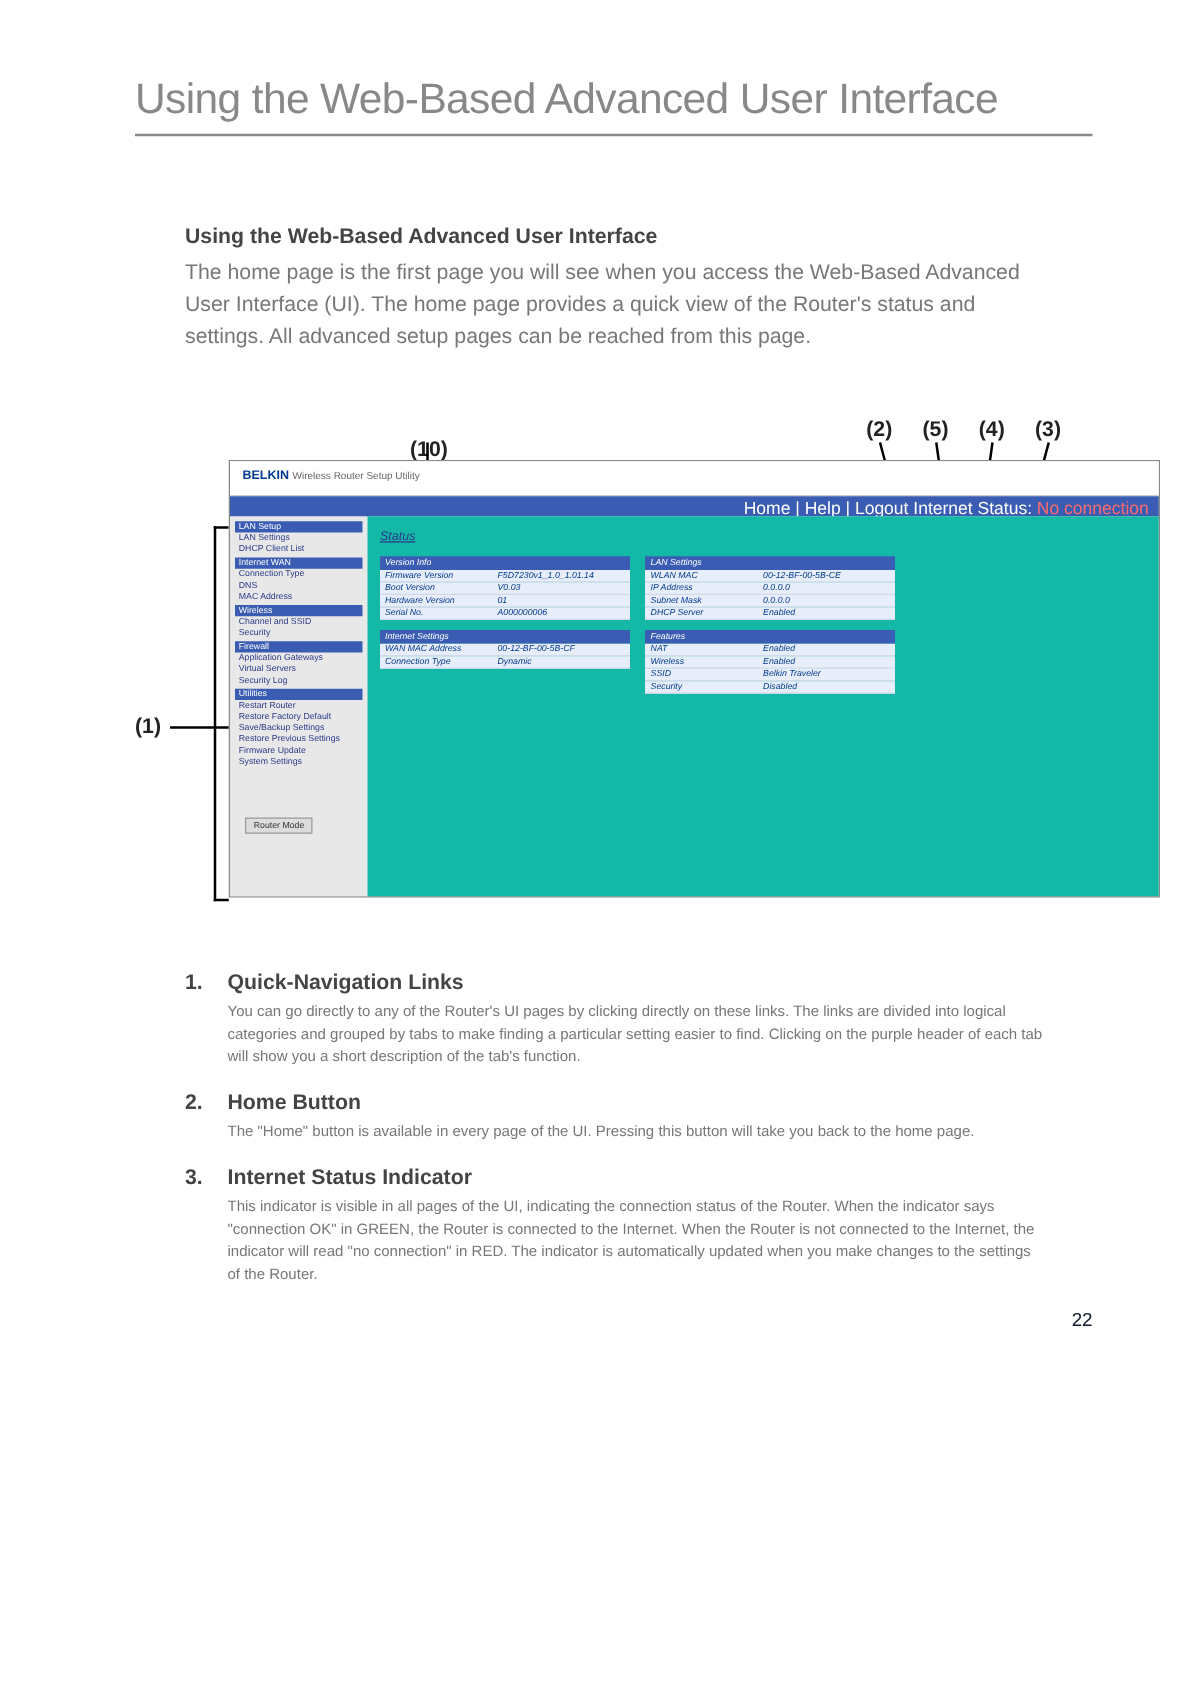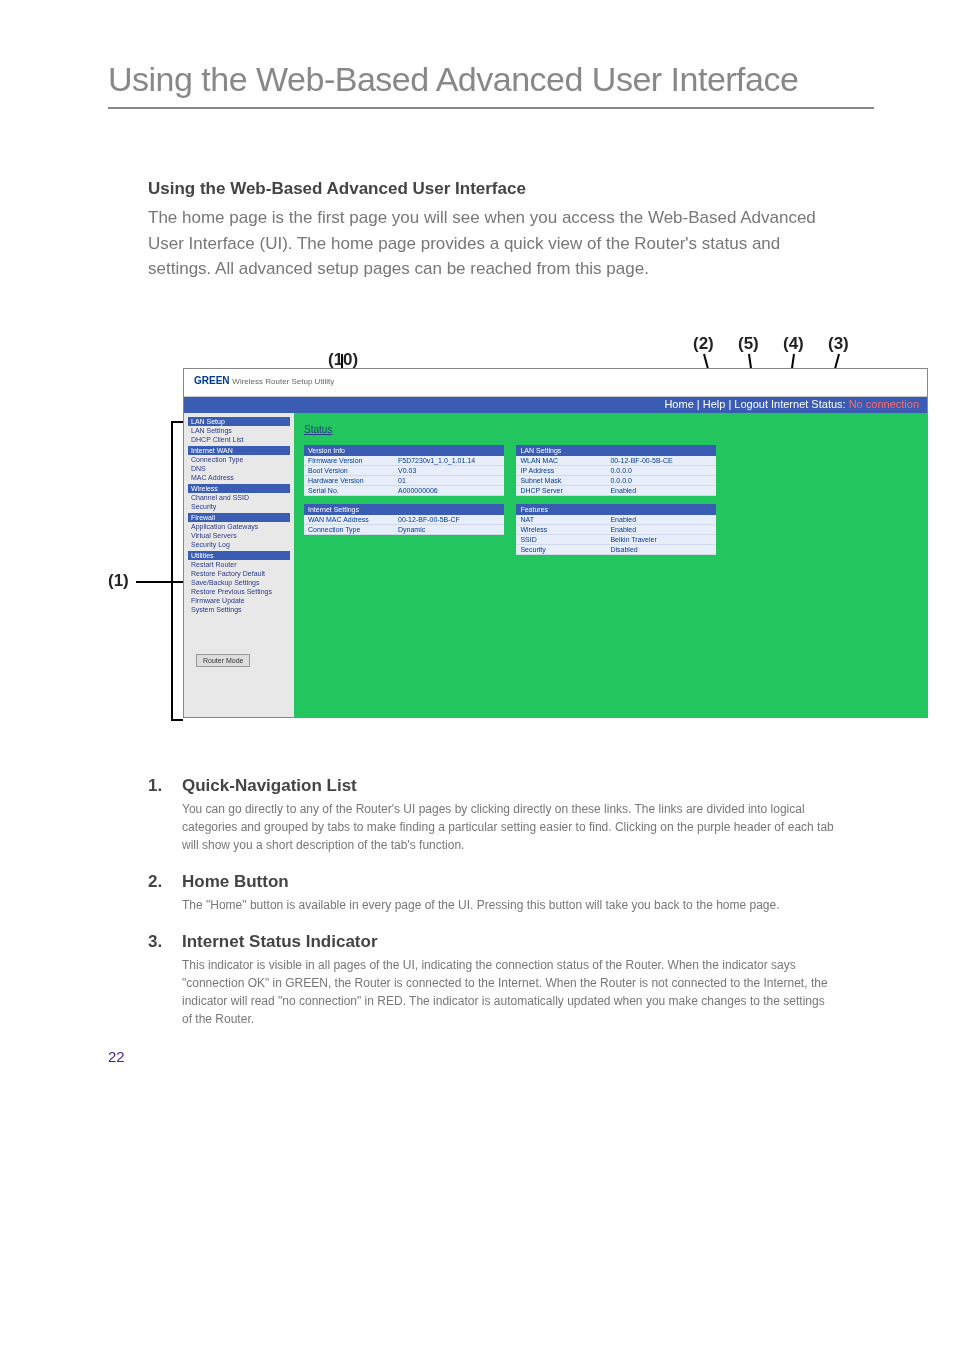--- a/index.html
+++ b/index.html
@@ -81,43 +81,44 @@
   }
   .rw-topbar {
     height: 16px;
     background: #3a5db3;
     position: relative;
   }
   .rw-toplinks {
     position: absolute;
     right: 8px;
     top: 1px;
-    font-size: 11px;
+    font-size: 14px;
     color: #fff;
   }
   .rw-toplinks .status-bad { color: #ff6b6b; }
   .rw-body {
     display: flex;
     height: calc(100% - 44px);
   }
   .rw-sidebar {
     width: 110px;
     background: #e8e8e8;
     padding: 2px 4px;
     font-size: 7px;
     color: #2a3a8a;
     overflow: hidden;
   }
   .rw-sidebar .sec { background: #3a5db3; color: #fff; padding: 1px 3px; margin-top: 2px; font-size: 7px; }
   .rw-sidebar .item { padding: 1px 3px; color: #2a3a8a; }
   .rw-main {
     flex: 1;
-    background: #22c55e;
+    background: #14b8a6;
     padding: 6px 10px;
     position: relative;
+    font-style: italic;
   }
   .status-link { color: #2a3a8a; font-size: 10px; text-decoration: underline; }
   .panel {
     display: inline-block;
     vertical-align: top;
     width: 200px;
     margin-right: 8px;
     margin-top: 8px;
   }
   .panel-hd { background: #3a5db3; color: #fff; font-size: 7px; padding: 2px 4px; }
@@ -151,23 +152,23 @@
     font-size: 17px;
     color: #444;
     margin-bottom: 4px;
   }
   .num-item .c .b {
     font-size: 12px;
     color: #777;
     line-height: 1.5;
   }
   .page-num {
-    text-align: left;
+    text-align: right;
     font-size: 15px;
-    color: #4c1d95;
+    color: #0f172a;
     margin-top: 20px;
   }
 </style>
 </head>
 <body>
 
 <div class="page">
 
   <h1 class="main-title">Using the Web-Based Advanced User Interface</h1>
   <hr class="title-rule">
@@ -209,21 +210,21 @@
     <div class="callout-line" style="left:285px; top:218px; width:2px; height:22px;"></div>
 
     <div class="callout" style="left:450px; top:258px;">(7)</div>
     <div class="callout-line" style="left:460px; top:228px; width:2px; height:30px;"></div>
 
     <div class="callout" style="left:162px; top:345px;">(9)</div>
     <div class="callout-line" style="left:170px; top:320px; width:2px; height:26px;"></div>
 
     <div class="router-window">
       <div class="rw-header">
-        <span>GREEN</span>
+        <span>BELKIN</span>
         <span class="sub">Wireless Router Setup Utility</span>
       </div>
       <div class="rw-topbar">
         <div class="rw-toplinks">
           <span>Home | Help | Logout    Internet Status: </span>
           <span class="status-bad">No connection</span>
         </div>
       </div>
       <div class="rw-body">
         <div class="rw-sidebar">
@@ -326,21 +327,21 @@
           </div>
         </div>
       </div>
     </div>
   </div>
 
   <div class="numbered">
     <div class="num-item">
       <div class="n">1.</div>
       <div class="c">
-        <div class="h">Quick-Navigation List</div>
+        <div class="h">Quick-Navigation Links</div>
         <div class="b">You can go directly to any of the Router's UI pages by clicking directly on these links. The links are divided into logical categories and grouped by tabs to make finding a particular setting easier to find. Clicking on the purple header of each tab will show you a short description of the tab's function.</div>
       </div>
     </div>
     <div class="num-item">
       <div class="n">2.</div>
       <div class="c">
         <div class="h">Home Button</div>
         <div class="b">The "Home" button is available in every page of the UI. Pressing this button will take you back to the home page.</div>
       </div>
     </div>

